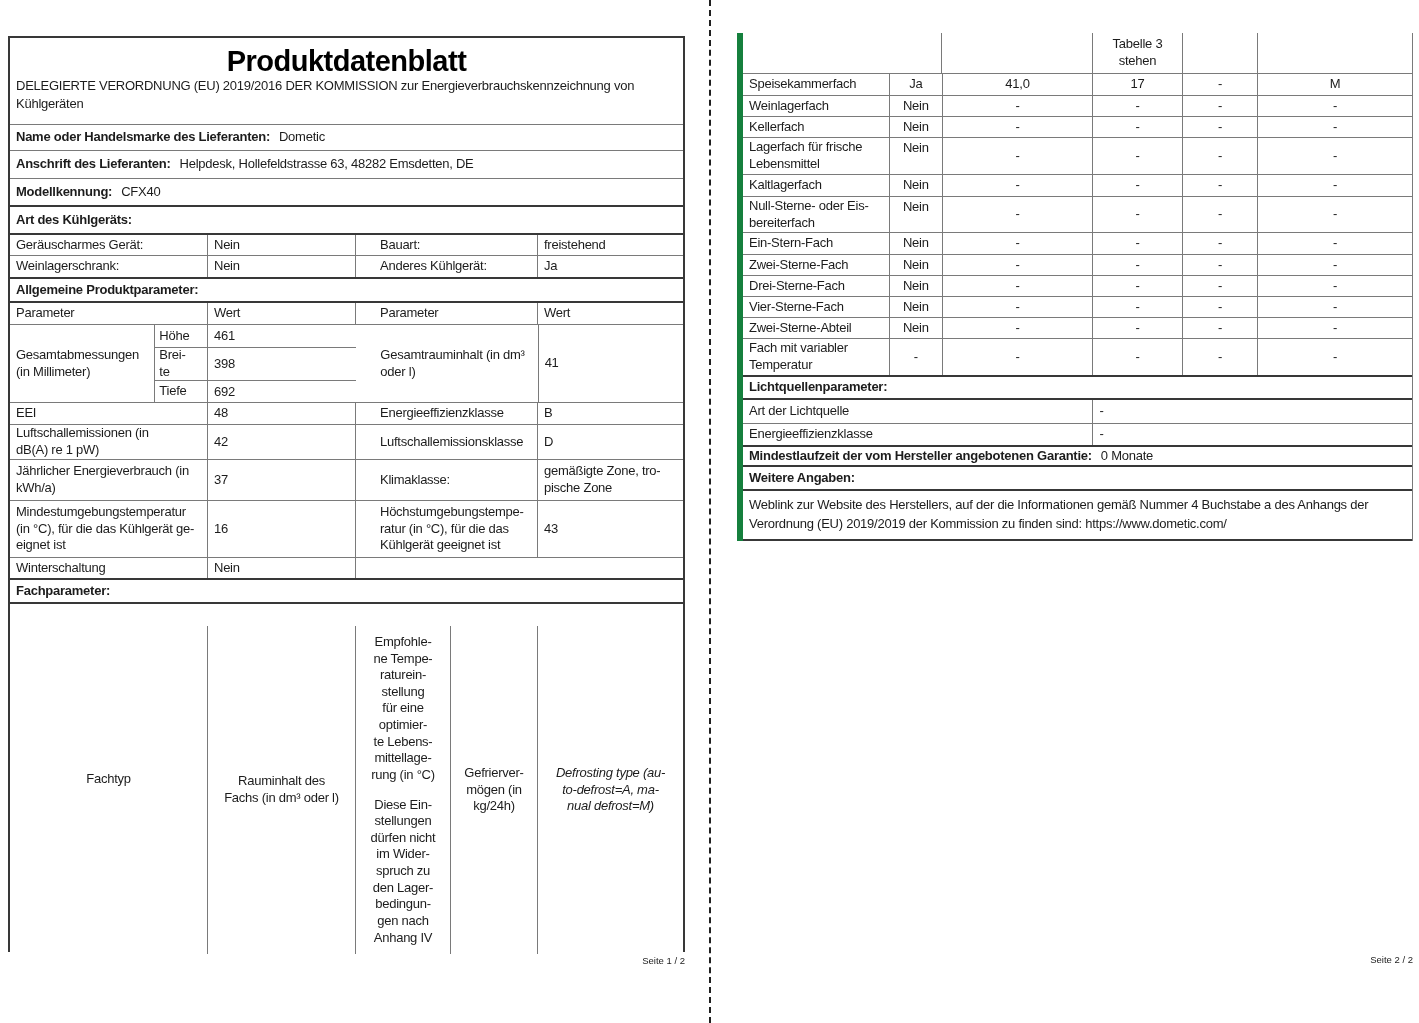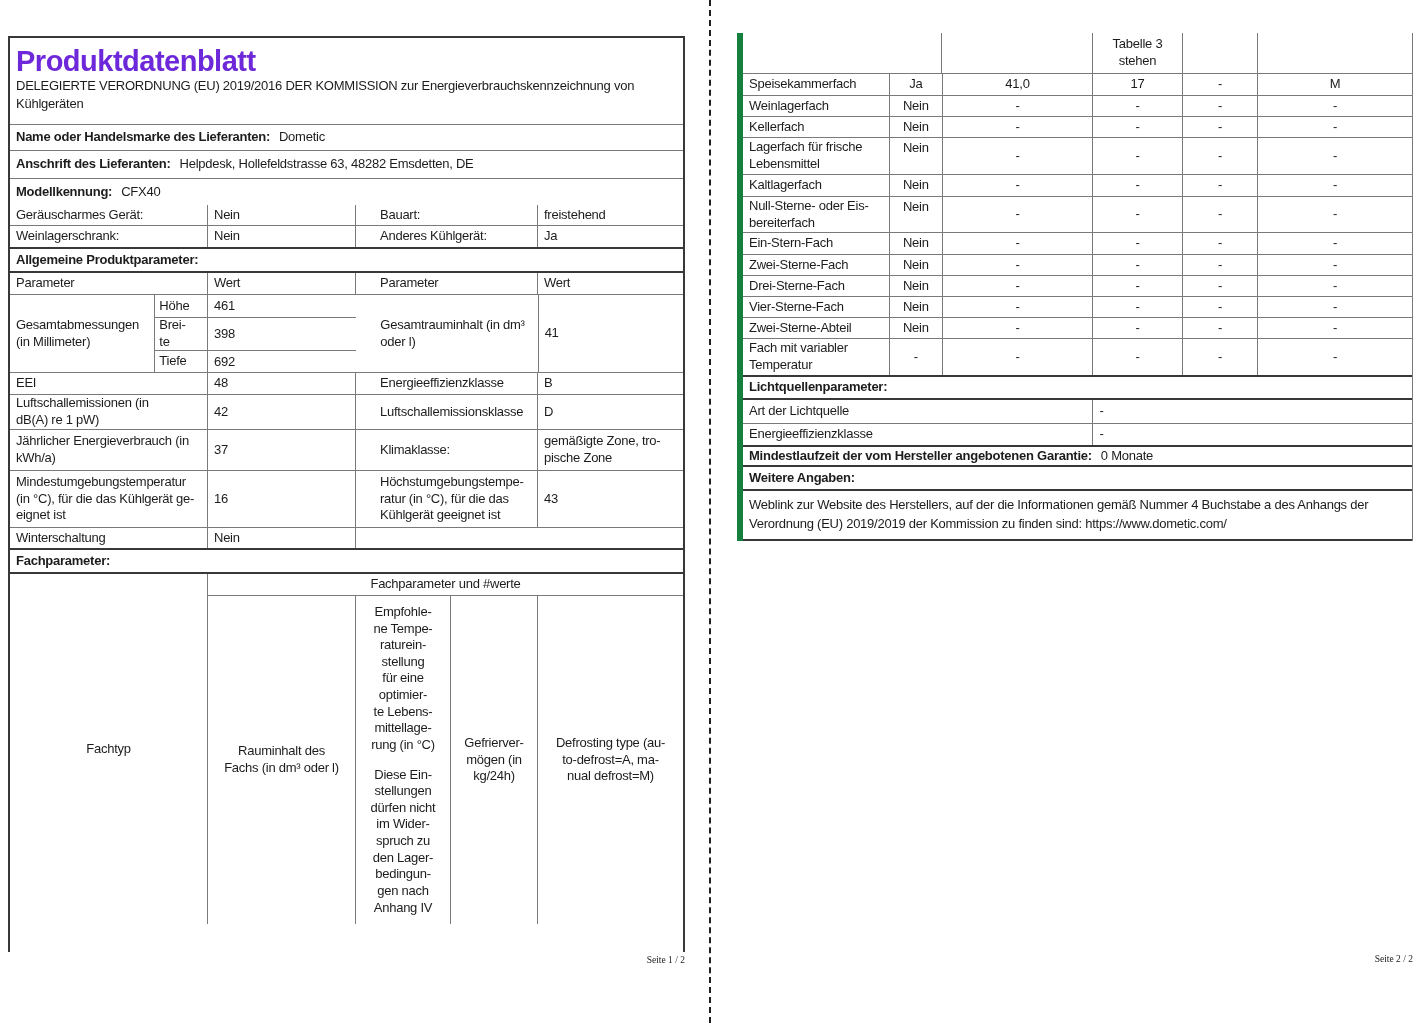--- a/index.html
+++ b/index.html
@@ -36,44 +36,44 @@
   .b { font-weight:bold; }
   .val-gap { margin-left:9px; }
   
   .ca { width:197px; } .cb { width:148px; } .cc { width:182px;padding-left:24px; } .cd { width:146px; }
   .ca1 { width:145px; } .camid { width:202px; display:flex; flex-direction:column;
          border-left:1px solid #7a7a7a; }
   .subrow { display:flex; flex:1; }
   .subrow + .subrow { border-top:1px solid #7a7a7a; }
   .sr-n { width:52px; display:flex; align-items:center; padding:2px 4px; white-space:pre-line; line-height:1.25;}
   .sr-v { width:150px; display:flex; align-items:center; padding:2px 6px; border-left:1px solid #7a7a7a; }
-  .f1 { width:197px; } .f2 { width:148px; } .f3 { width:95px; } .f4 { width:87px; } .f5 { width:146px; }
+  .f1 { width:197px; } .f2 { width:148px; } .f3 { width:95px; } .f4 { width:87px; } .f5 { width:146px;font-style:italic; }
   .tallcell { flex-direction:column; justify-content:center; line-height:1.28; }
   .tallcell .gap { height:13px; }
   #title-block { display:block; border-top:none; padding:8px 6px 0 6px; }
   #doc-title { font-size:29px; letter-spacing:-0.5px; line-height:1.05; font-weight:bold; }
   .subtitle { margin-top:1px; line-height:1.35; }
   
   .n0 { width:147px; } .n1 { width:53px; } .n2 { width:152px; } .n3 { width:90px; }
   .n4 { width:76px; } .n5 { width:156px; }
   .w0 { width:200px; } 
   .l0 { width:352px; } .l1 { width:322px; }
-  .footer { position:absolute; font-size:9.5px; letter-spacing:0; color:#1c1c1c; text-align:right;font-family:Liberation Serif, serif; }
+  .footer { position:absolute; font-size:9.5px; letter-spacing:0; color:#1c1c1c; text-align:right; }
   #footer1 { left:8px; top:955px; width:677px; }
   #footer2 { left:737px; top:954px; width:676px; }
   #divider { position:absolute; left:709px; top:0; height:1023px; width:0;
              border-left:2px dashed #1f1f1f; }
 </style>
 </head>
 <body>
 
 <div class="page" id="page1">
 
   <div class="row first" id="title-block" style="height:86px">
-    <div id="doc-title" style="color: #6d28d9;">Produktdatenblatt</div>
+    <div id="doc-title" style="color: #000000; text-align: center;">Produktdatenblatt</div>
     <div class="subtitle">DELEGIERTE VERORDNUNG (EU) 2019/2016 DER KOMMISSION zur Energieverbrauchskennzeichnung von
 Kühlgeräten</div>
   </div>
 
   <div class="row" style="height:26px">
     <div class="c" style="width:673px">
       <span class="b">Name oder Handelsmarke des Lieferanten:</span>
       <span class="val-gap">Dometic</span>
     </div>
   </div>
@@ -85,20 +85,23 @@
     </div>
   </div>
 
   <div class="row" style="height:27px">
     <div class="c" style="width:673px">
       <span class="b">Modellkennung:</span>
       <span class="val-gap">CFX40</span>
     </div>
   </div>
 
+  <div class="row sec" style="height:30px">
+    <div class="c" style="width:673px">Art des Kühlgeräts:</div>
+  </div>
 
   <div class="row afters" style="height:20px">
     <div class="c ca">Geräuscharmes Gerät:</div>
     <div class="c cb">Nein</div>
     <div class="c cc">Bauart:</div>
     <div class="c cd">freistehend</div>
   </div>
   <div class="row" style="height:22px">
     <div class="c ca">Weinlagerschrank:</div>
     <div class="c cb">Nein</div>
@@ -176,21 +179,20 @@
     <div class="c cb">Nein</div>
     <div class="c" style="width:328px"></div>
   </div>
 
   <div class="row sec" style="height:26px">
     <div class="c" style="width:673px">Fachparameter:</div>
   </div>
 
   <div class="row afters" style="height:22px">
     <div class="c f1 noline" style="border-bottom:none"></div>
-    <div class="c ctr" style="width:476px; border-left:1px solid #7a7a7a; border-bottom:1px solid #7a7a7a">Fachparameter und #werte</div>
   </div>
 
   <div class="row afters" style="height:328px">
     <div class="c f1 ctr">
       <span style="transform:translateY(-11px)">Fachtyp</span>
     </div>
     <div class="c f2 ctr">Rauminhalt des
 Fachs (in dm³ oder l)</div>
     <div class="c f3 ctr tallcell">
       <div>Empfohle-

